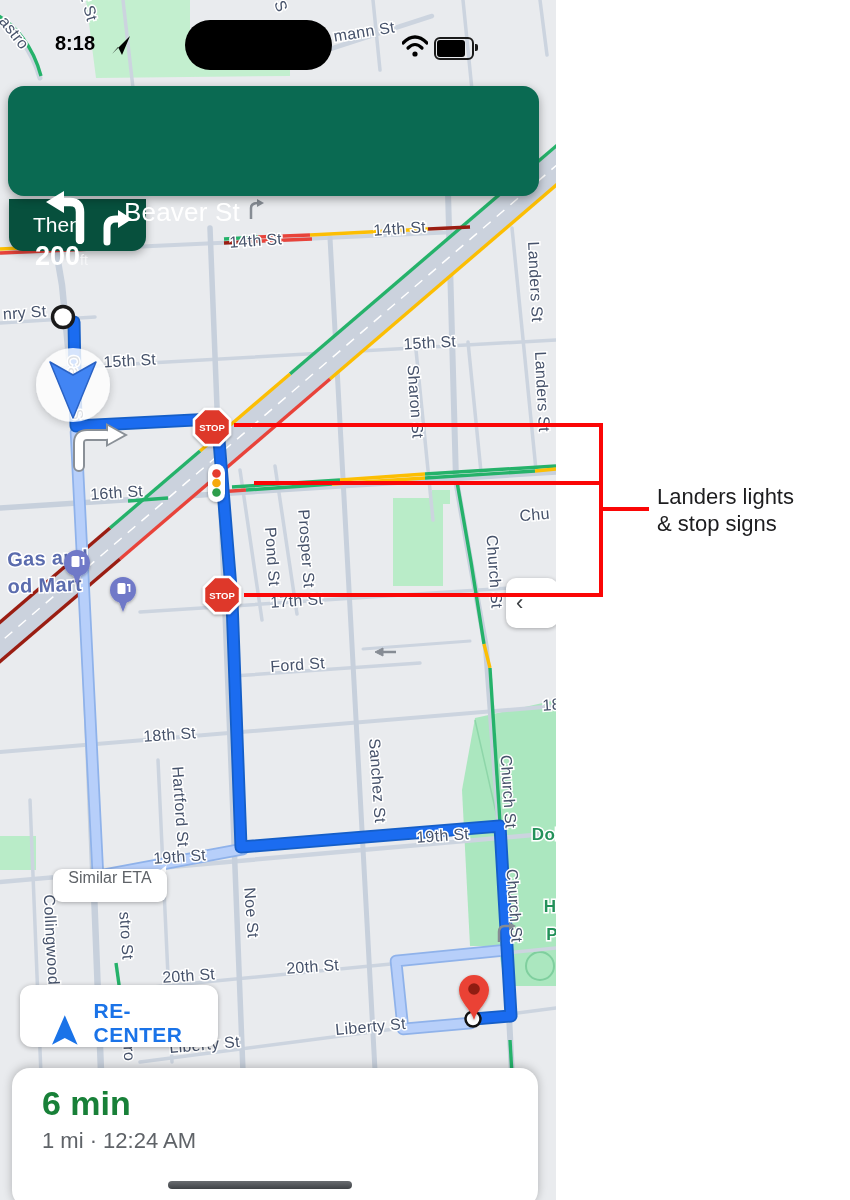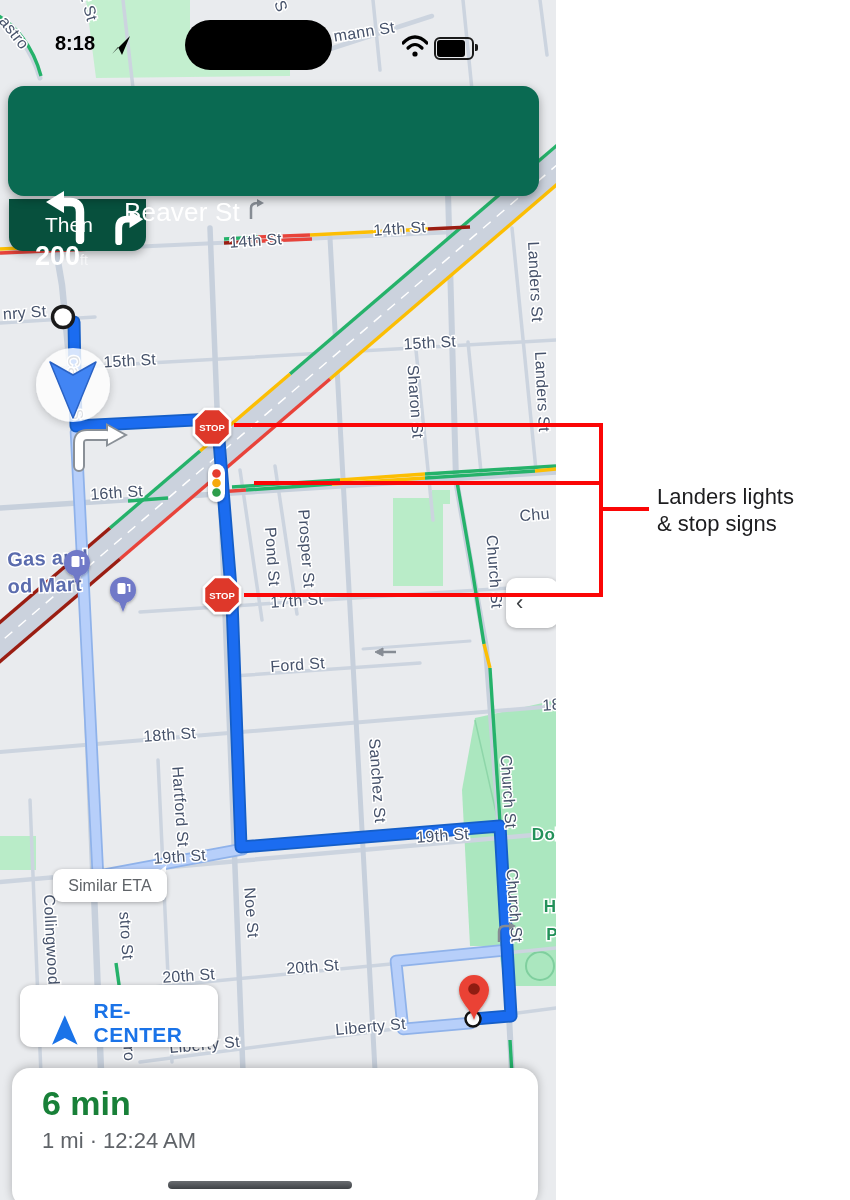--- a/index.html
+++ b/index.html
@@ -21,30 +21,30 @@
   
   .ov{position:absolute;box-sizing:border-box;}
   #banner{left:8px;top:86px;width:531px;height:110px;border-radius:16px;
           background:var(--banner_green);box-shadow:0 3px 10px rgba(0,0,0,.35);z-index:20;}
   #banner .street{position:absolute;left:116px;top:126px;transform:translateY(-50%);
           color:#fff;font-size:26px;letter-spacing:.2px;}
   #banner .dist{position:absolute;left:27px;top:155px;color:#fff;font-size:27px;font-weight:700;}
   #banner .unit{font-size:14px;font-weight:400;color:rgba(255,255,255,.6);}
   #thenchip{left:9px;top:199px;width:137px;height:52px;border-radius:0 0 14px 14px;
           background:var(--banner_dark);box-shadow:0 3px 8px rgba(0,0,0,.3);z-index:19;
-          display:flex;align-items:center;padding-left:36px;color:#fff;font-size:21px;}
+          display:flex;align-items:center;padding-left:24px;color:#fff;font-size:21px;}
   #statusbar{position:absolute;left:0;top:8px;width:556px;height:70px;z-index:30;}
   #time{position:absolute;left:55px;top:24px;font-size:20px;font-weight:700;color:#000;}
   #island{position:absolute;left:185px;top:12px;width:147px;height:50px;border-radius:26px;background:#000;}
   #battery{position:absolute;left:434px;top:29px;width:36px;height:19px;border:2px solid #1a1a1a;
            border-radius:6px;}
   #battery .fill{position:absolute;left:1px;top:1px;bottom:1px;width:28px;background:#000;border-radius:3px;}
   #battery .nub{position:absolute;right:-6px;top:5px;width:3px;height:7px;background:#1a1a1a;border-radius:0 2px 2px 0;}
   #etabubble{left:53px;top:869px;width:114px;height:33px;background:#fff;border-radius:9px;
-          box-shadow:0 1px 4px rgba(0,0,0,.3);z-index:12;display:flex;align-items:center;justify-content:center;
+          box-shadow:0 1px 4px rgba(0,0,0,.3);z-index:12;display:flex;justify-content:center;
           color:#5f6368;font-size:16px;}
   #etatail{left:152px;top:864px;width:14px;height:14px;background:#fff;z-index:11;
           clip-path:polygon(100% 0,0 100%,100% 100%);transform:rotate(8deg);}
   #recenter{left:20px;top:985px;width:198px;height:62px;background:#fff;border-radius:12px;
           box-shadow:0 1px 5px rgba(0,0,0,.3);z-index:12;display:flex;align-items:flex-end;gap:14px;
           padding-left:30px;color:var(--link_blue);font-size:21px;font-weight:700;letter-spacing:.4px;}
   #sidecard{left:506px;top:578px;width:52px;height:50px;background:#fff;border-radius:10px;
           box-shadow:0 1px 4px rgba(0,0,0,.3);z-index:8;display:flex;align-items:center;
           padding-left:10px;color:#3c4043;font-size:22px;}
   #sheet{left:12px;top:1068px;width:526px;height:140px;background:#fff;border-radius:18px;

